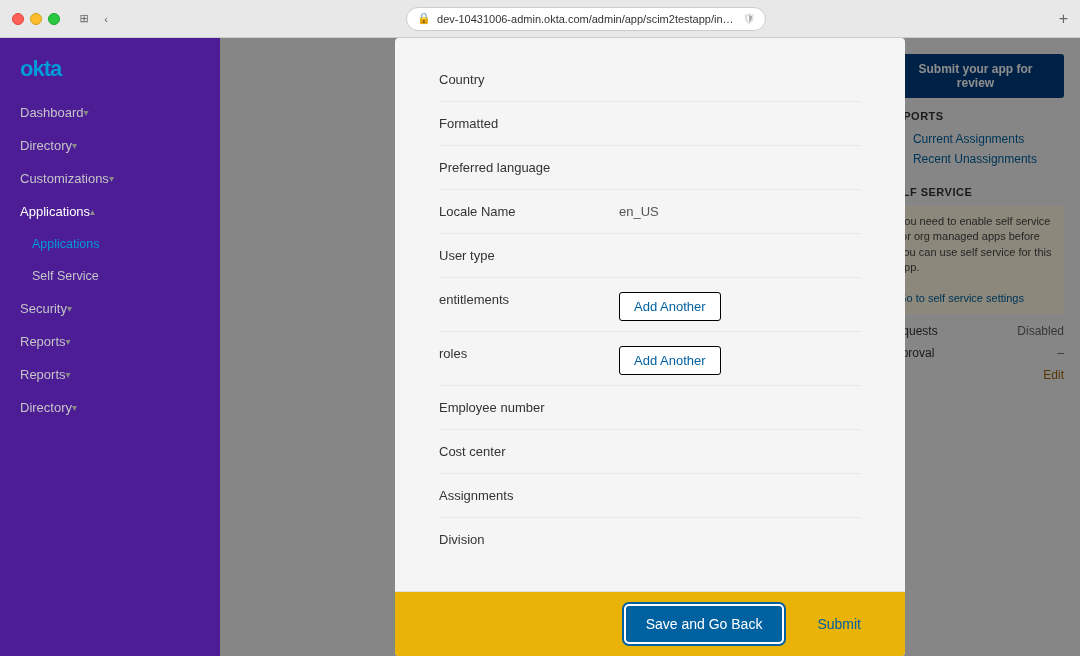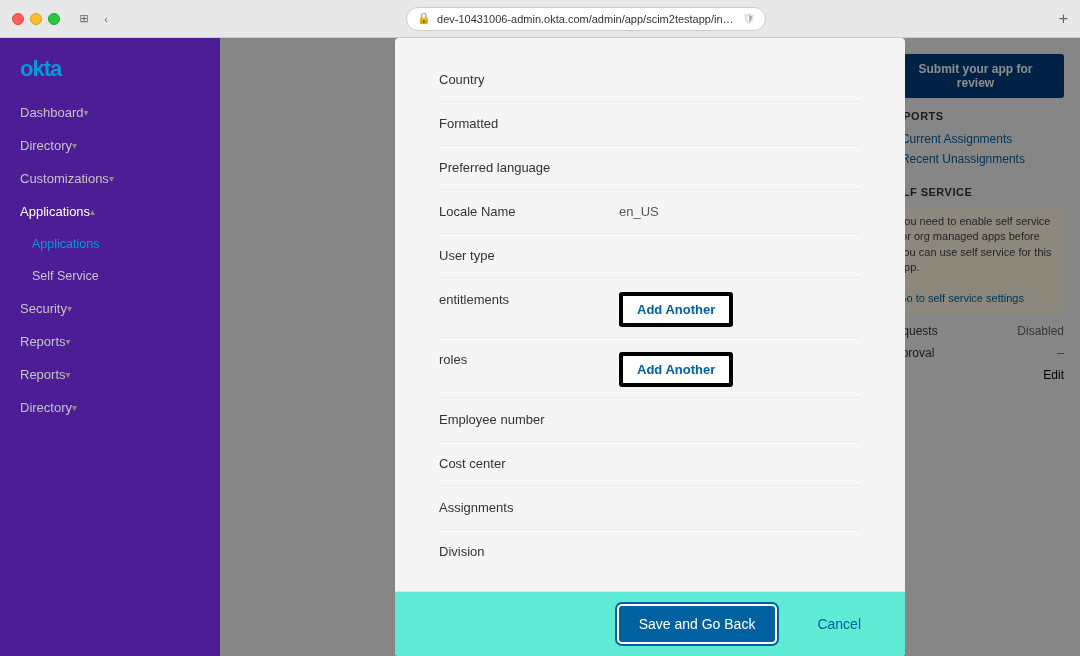--- a/index.html
+++ b/index.html
@@ -135,21 +135,21 @@
       font-size: 11px;
       font-weight: 700;
       color: #333;
       text-transform: uppercase;
       letter-spacing: 0.5px;
       margin-bottom: 10px;
     }
     .report-link {
       display: flex;
       align-items: flex-start;
-      gap: 4px;
+      gap: 16px;
       color: #0061a0;
       font-size: 12px;
       margin-bottom: 6px;
       cursor: pointer;
     }
     .report-link-icon {
       font-size: 11px;
       color: #0061a0;
     }
     .self-service-section {
@@ -181,21 +181,21 @@
       display: flex;
       justify-content: space-between;
       font-size: 12px;
       color: #333;
       margin-top: 8px;
     }
     .self-service-val {
       color: #666;
     }
     .edit-link {
-      color: #000000;
+      color: #a16207;
       font-size: 12px;
       cursor: pointer;
       text-align: right;
       margin-top: 8px;
     }
     .submit-btn {
       background: #003d80;
       color: white;
       border: none;
       padding: 8px 12px;
@@ -256,36 +256,35 @@
 
     .form-value {
       flex: 1;
       font-size: 13px;
       color: #555;
       padding-top: 4px;
     }
 
     .add-another-btn {
       background: white;
-      border: 4px solid #000000;
+      border: 1px solid #000000;
       color: #0061a0;
       padding: 6px 14px;
       font-size: 13px;
       border-radius: 3px;
       cursor: pointer;
-      font-weight: bold;
     }
 
     
     .modal-footer {
       padding: 14px 30px;
-      background: #5eead4;
+      background: #eab308;
       display: flex;
       justify-content: flex-end;
-      gap: 28px;
+      gap: 21px;
       border-top: 1px solid #e0e0e0;
     }
 
     .save-go-back-btn {
       background: #0061a0;
       color: white;
       border: 2px solid #0061a0;
       padding: 8px 18px;
       font-size: 14px;
       border-radius: 3px;
@@ -455,20 +454,20 @@
           </div>
           <div class="form-row">
             <div class="form-label">Division</div>
             <div class="form-value"></div>
           </div>
 
         </div>
 
         <div class="modal-footer">
           <button class="save-go-back-btn">Save and Go Back</button>
-          <button class="cancel-btn">Cancel</button>
+          <button class="cancel-btn">Submit</button>
         </div>
 
       </div>
     </div>
 
   </div>
 </div>
 
 </body></html>

